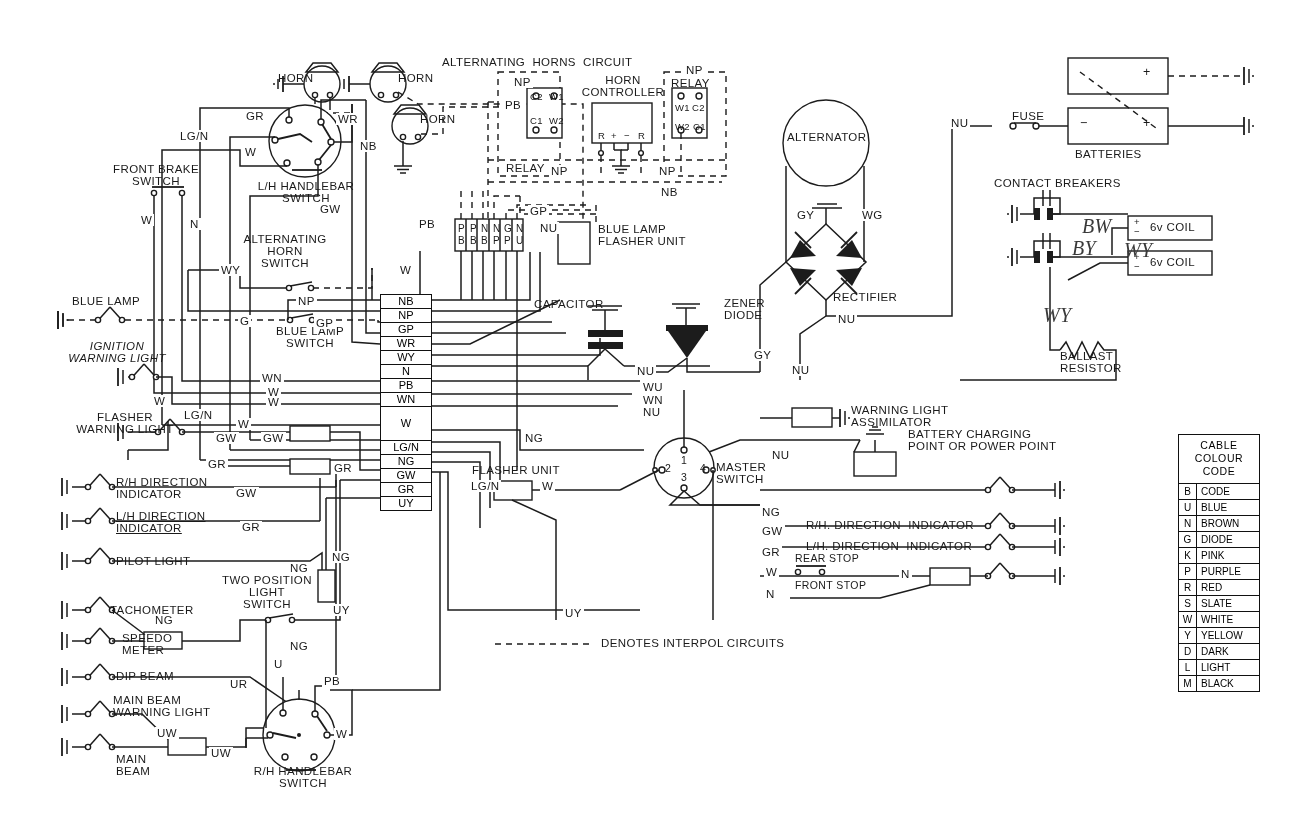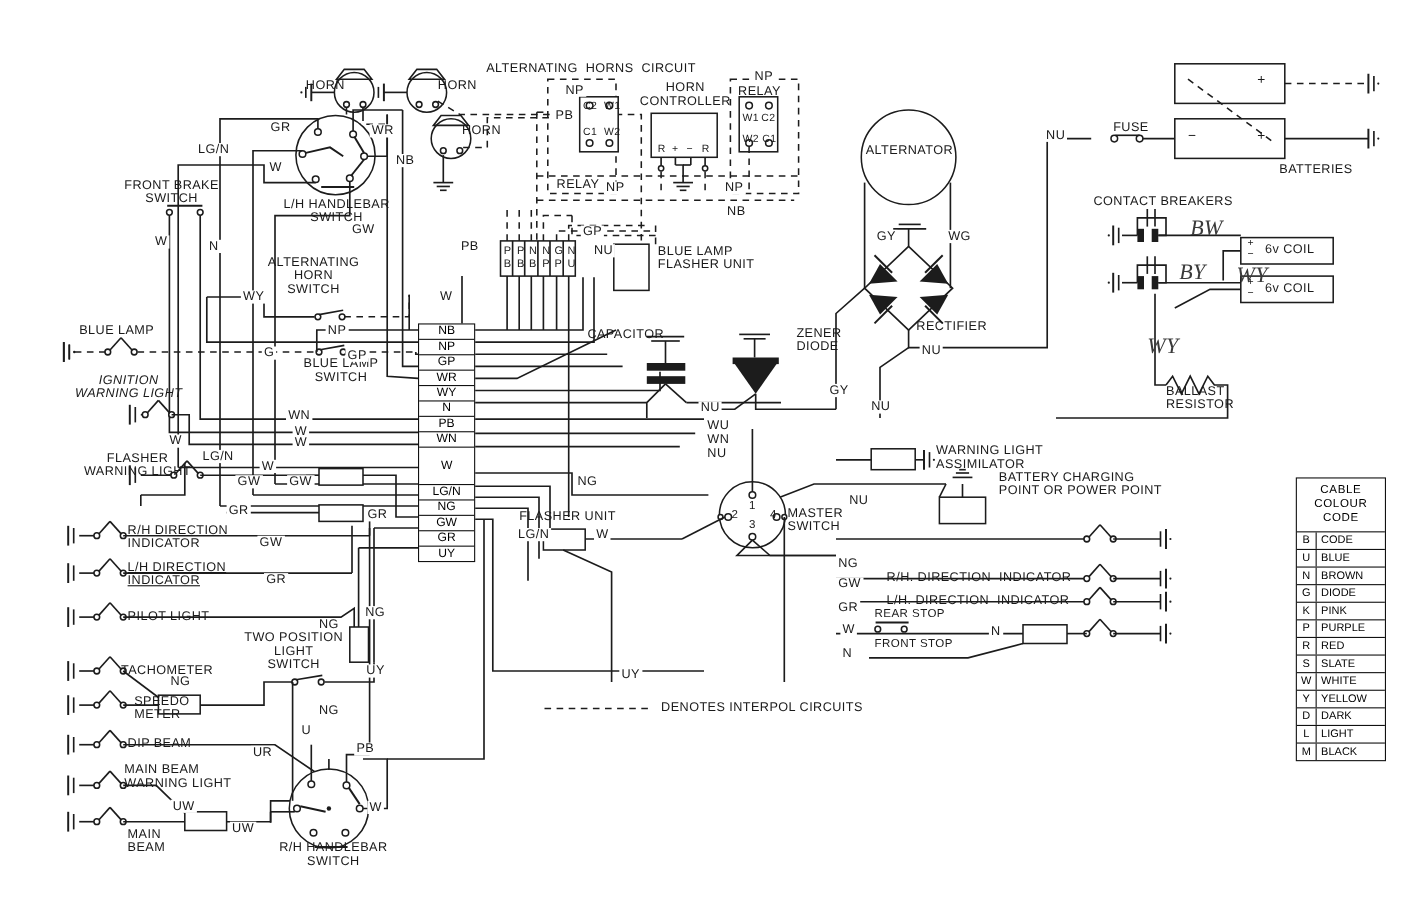--- a/index.html
+++ b/index.html
@@ -556,21 +556,21 @@
   <div class="lbl t11" style="left:506px;top:162px;">RELAY</div>
   <div class="lbl t11" style="left:671px;top:77px;">RELAY</div>
   <div class="lbl t11 ctr" style="left:575px;top:74px;width:96px;">HORN<br>CONTROLLER</div>
   <div class="lbl t11" style="left:598px;top:223px;">BLUE LAMP<br>FLASHER UNIT</div>
 
   <div class="lbl t11" style="left:534px;top:298px;">CAPACITOR</div>
   <div class="lbl t11" style="left:712px;top:297px;margin-left:12px;">ZENER<br>DIODE</div>
   <div class="lbl t11" style="left:787px;top:131px;">ALTERNATOR</div>
   <div class="lbl t11" style="left:833px;top:291px;">RECTIFIER</div>
   <div class="lbl t11" style="left:1012px;top:110px;">FUSE</div>
-  <div class="lbl t11" style="left:1116px;top:148px;padding-left:47px;">BATTERIES</div>
+  <div class="lbl t11" style="left:1028px;top:148px;padding-left:47px;">BATTERIES</div>
   <div class="lbl t11" style="left:994px;top:177px;">CONTACT BREAKERS</div>
   <div class="lbl t11" style="left:1150px;top:221px;">6v COIL</div>
   <div class="lbl t11" style="left:1150px;top:256px;">6v COIL</div>
   <div class="lbl t11" style="left:1060px;top:350px;">BALLAST<br>RESISTOR</div>
   <div class="lbl t11" style="left:851px;top:404px;">WARNING LIGHT<br>ASSIMILATOR</div>
   <div class="lbl t11" style="left:908px;top:428px;">BATTERY CHARGING<br>POINT OR POWER POINT</div>
   <div class="lbl t11" style="left:472px;top:464px;">FLASHER UNIT</div>
   <div class="lbl t11" style="left:716px;top:461px;">MASTER<br>SWITCH</div>
   <div class="lbl t11" style="left:806px;top:519px;">R/H. DIRECTION  INDICATOR</div>
   <div class="lbl t11" style="left:806px;top:540px;">L/H. DIRECTION  INDICATOR</div>
@@ -689,21 +689,21 @@
           <div class="c2">LIGHT</div>
         </div>
         <div class="row">
           <div class="c1">M</div>
           <div class="c2">BLACK</div>
         </div>
       </div>
   </div>
 
   <div id="handwritten-layer">
-      <div class="lbl hand" style="left: 1082px; top: 198px; text-align: right;">BW</div>
+      <div class="lbl hand" style="left: 1082px; top: 216px; text-align: right;">BW</div>
       <div class="lbl hand" style="left: 1072px; top: 238px;">BY</div>
       <div class="lbl hand" style="left: 1124px; top: 240px;">WY</div>
       <div class="lbl hand" style="left: 1043px; top: 305px;">WY</div>
     </div>
   <div id="wirelabel-layer">
       <div class="lbl t11" style="left: 244px; top: 110px; background: rgb(255, 255, 255); padding: 0px 2px;">GR</div>
       <div class="lbl t11" style="left: 178px; top: 130px; background: rgb(255, 255, 255); padding: 0px 2px;">LG/N</div>
       <div class="lbl t11" style="left: 336px; top: 113px; background: rgb(255, 255, 255); padding: 0px 2px;">WR</div>
       <div class="lbl t11" style="left: 243px; top: 146px; background: rgb(255, 255, 255); padding: 0px 2px;">W</div>
       <div class="lbl t11" style="left: 358px; top: 140px; background: rgb(255, 255, 255); padding: 0px 2px;">NB</div>

